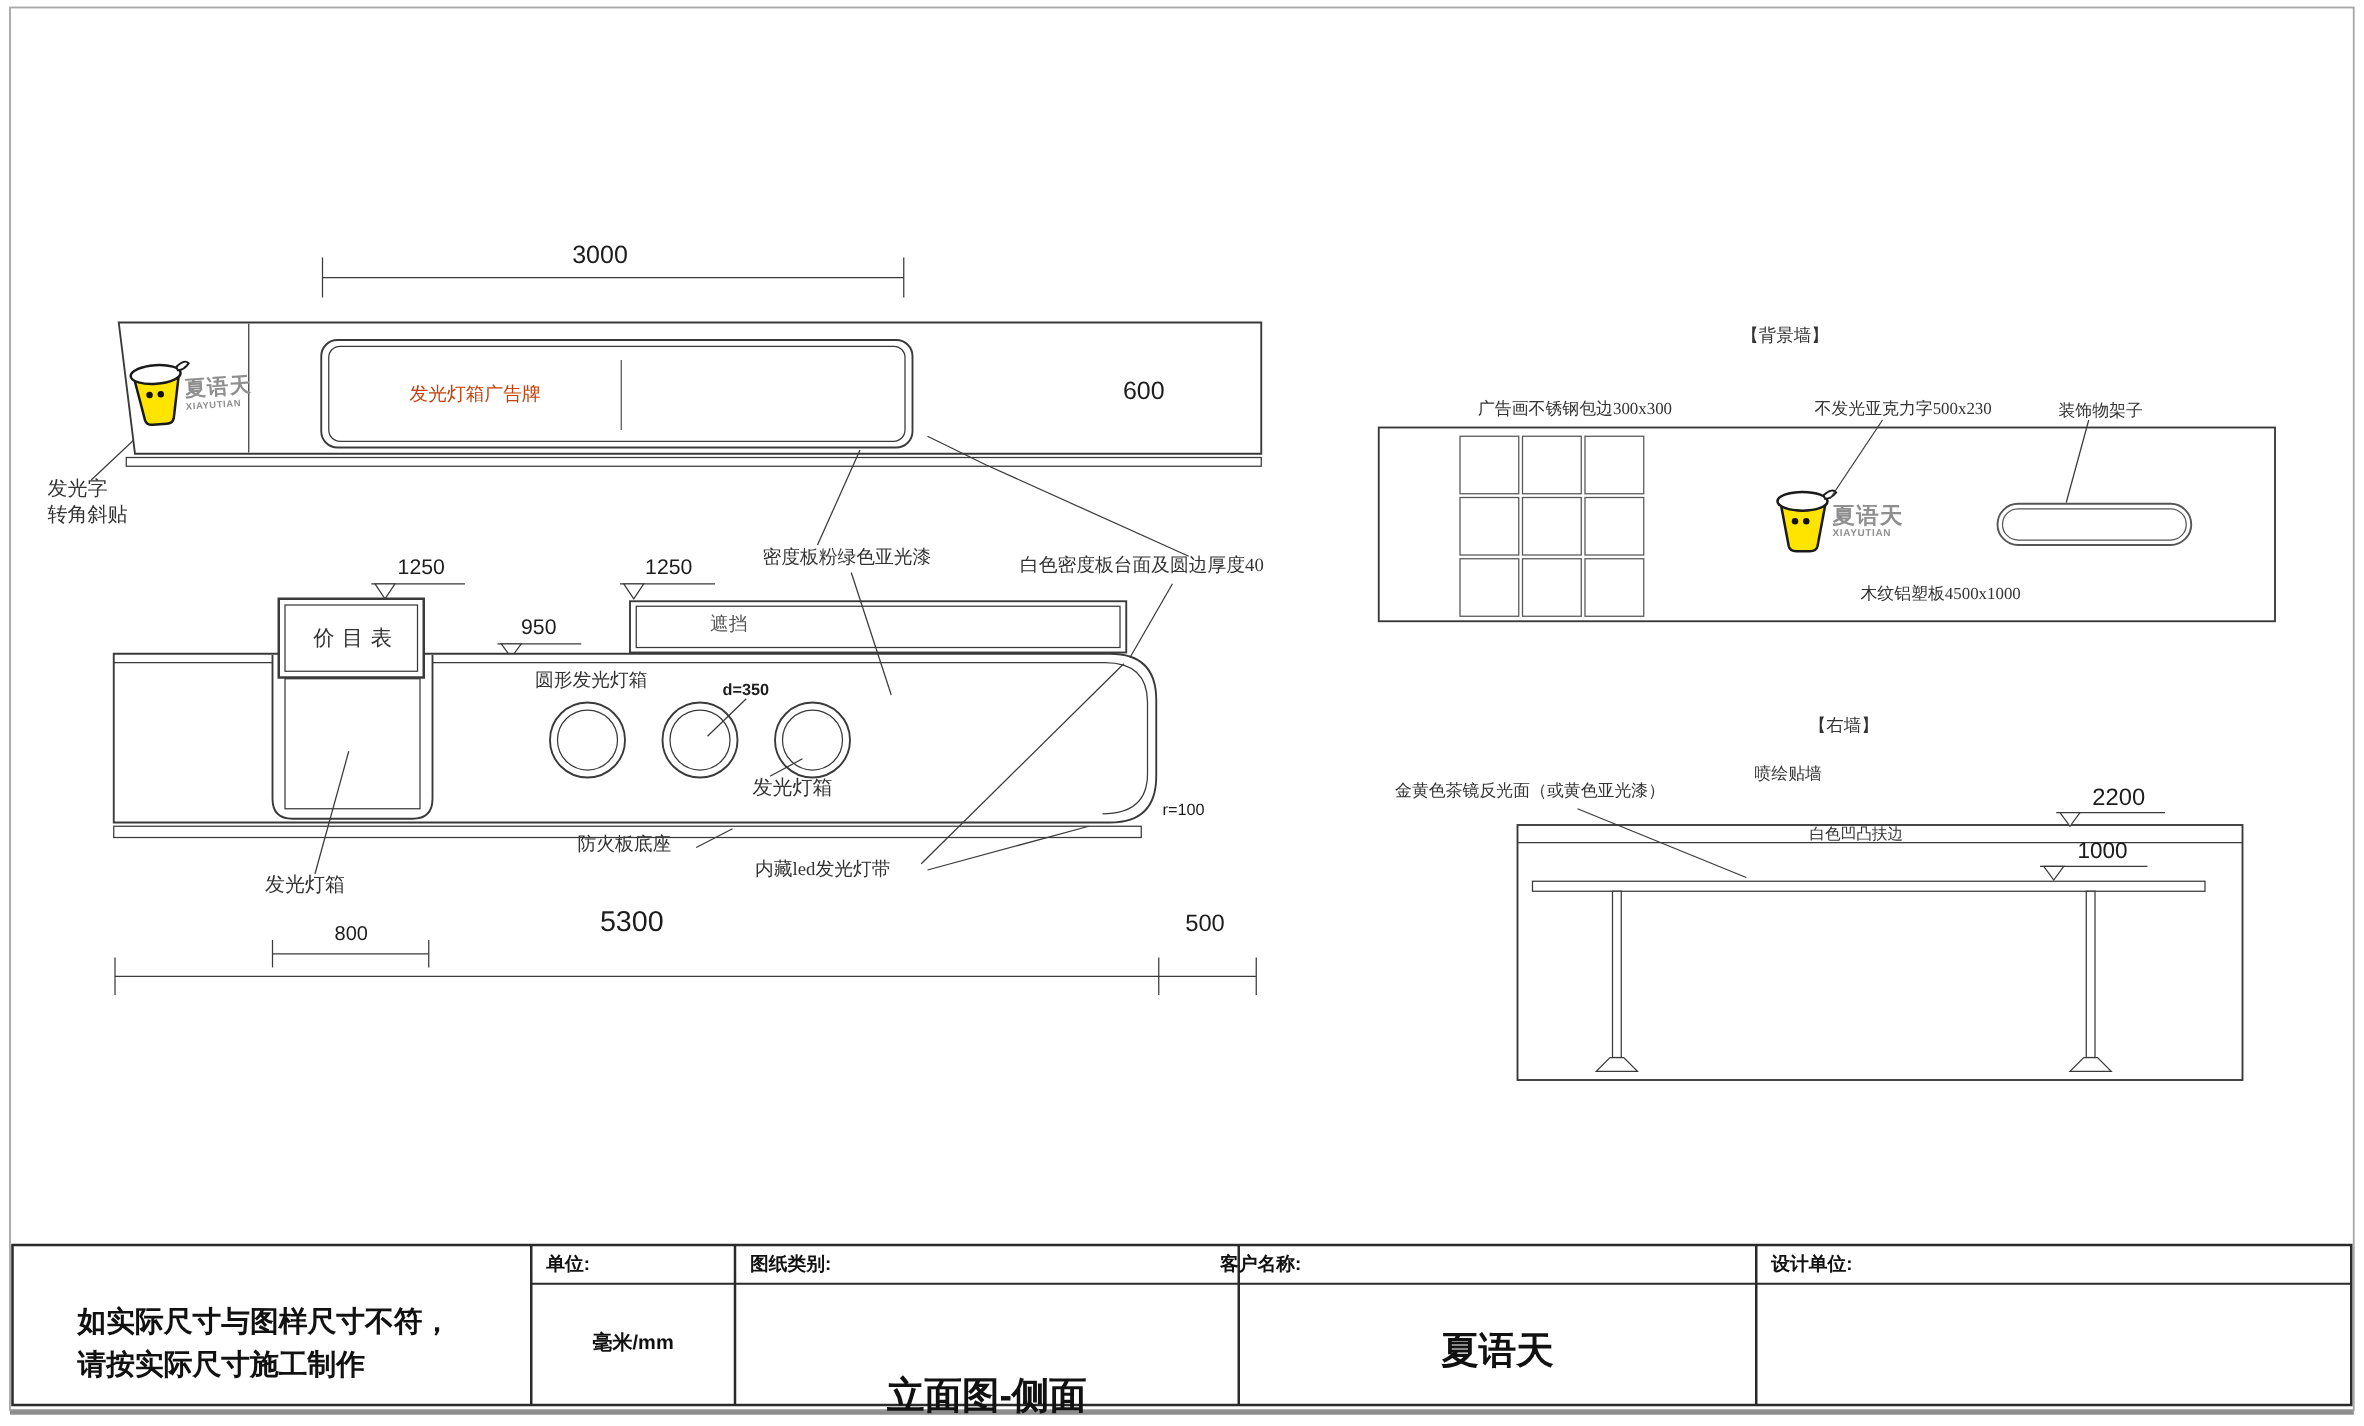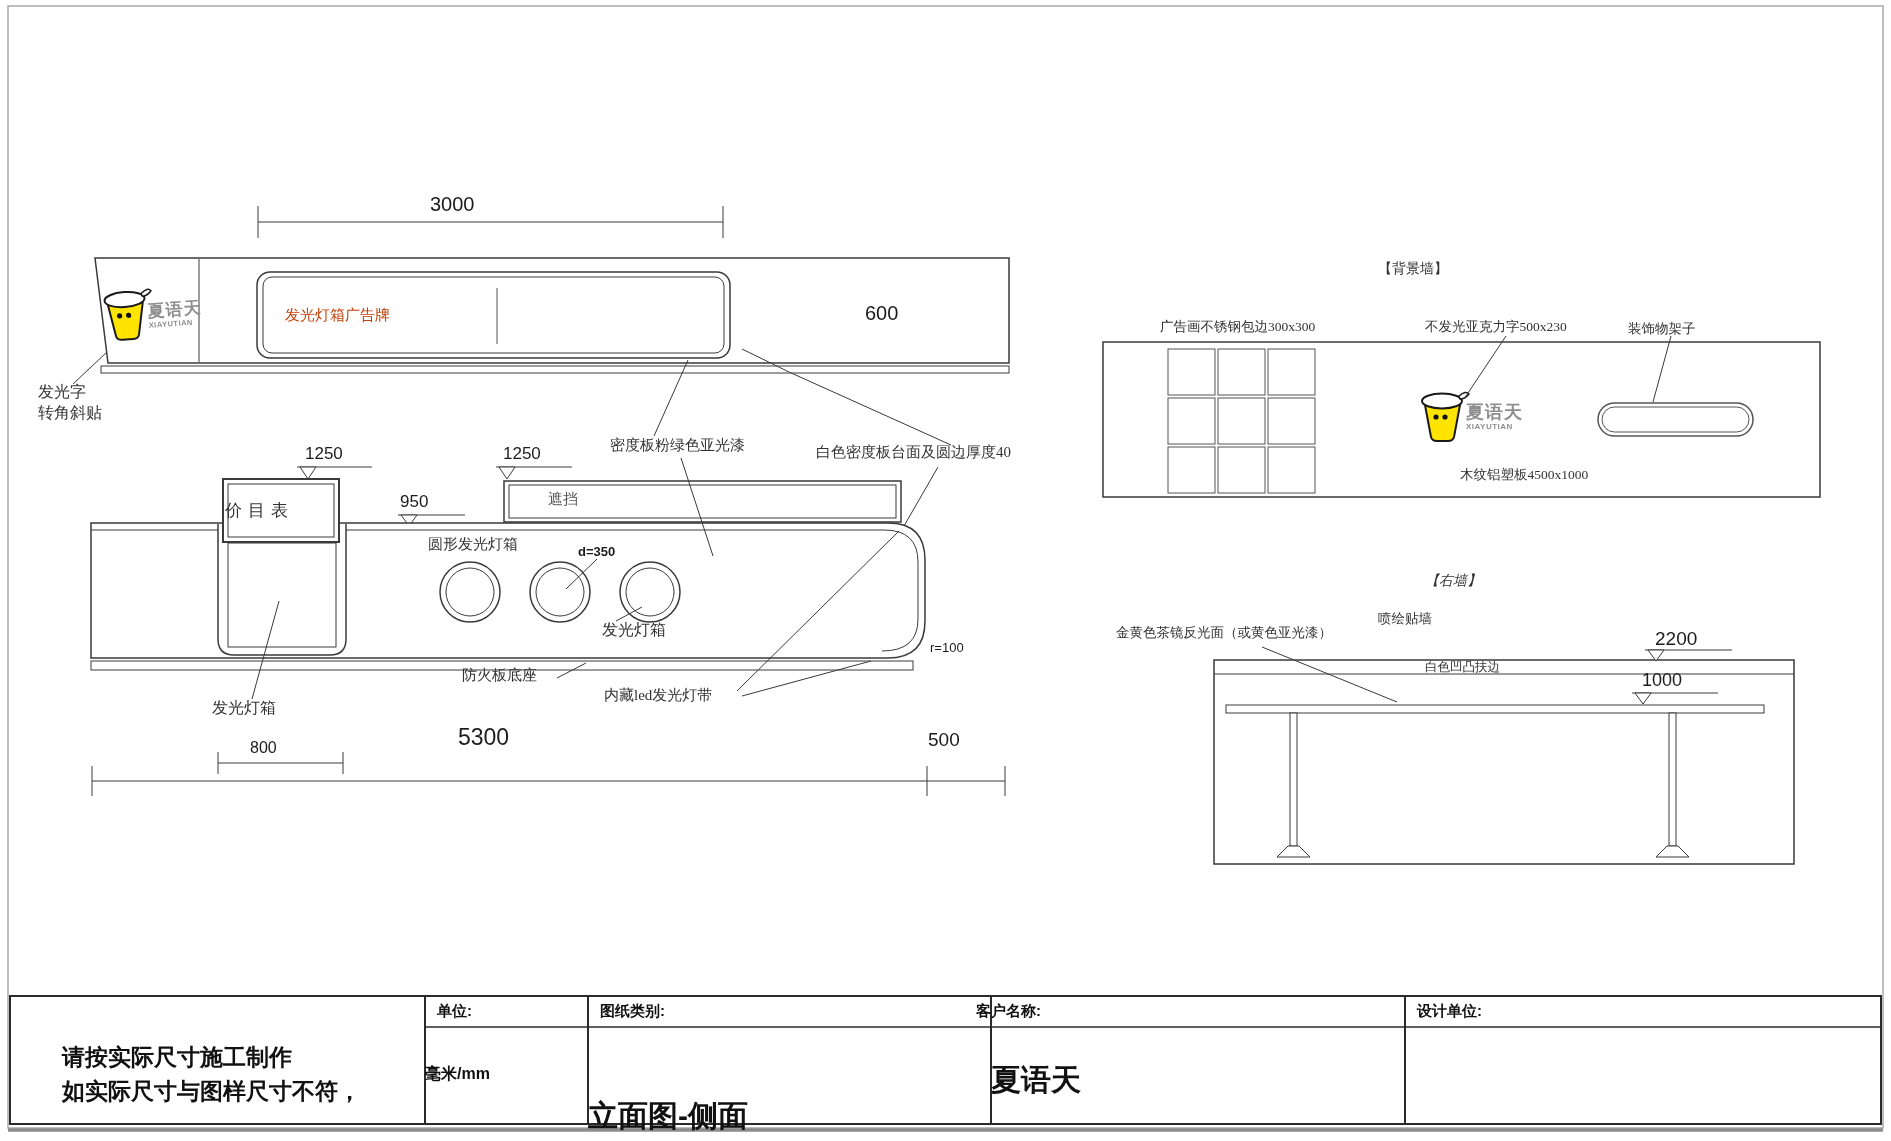--- a/index.html
+++ b/index.html
@@ -3,21 +3,21 @@
 <meta charset="utf-8">
 <style>
   html,body{margin:0;padding:0;background:#fff;}
   #page{position:relative;width:1891px;height:1141px;background:#fff;overflow:hidden;
         font-family:"Liberation Sans",sans-serif;}
   #linework{position:absolute;left:0;top:0;}
   .abs{position:absolute;white-space:nowrap;}
   .lbl{font-family:"Liberation Serif",serif;color:#333;font-size:15px;}
   .lbl-sm{font-family:"Liberation Serif",serif;color:#333;font-size:13.5px;}
   .dim{font-family:"Liberation Sans",sans-serif;color:#1c1c1c;}
-  .c{text-align:left;}
+  .c{text-align:center;}
   .logo-name{font-weight:bold;color:#8f8f8f;letter-spacing:1px;line-height:1;}
   .logo-latin{font-weight:bold;color:#8f8f8f;font-size:7.5px;letter-spacing:.5px;line-height:1;margin-top:2px;}
   .tb-head{font-weight:bold;color:#111;font-size:15px;}
   .tb-big{font-weight:bold;color:#111;}
   .note{font-weight:bold;color:#111;font-size:23px;line-height:34px;}
 </style>
 </head>
 <body>
 
 <div id="page">
@@ -191,30 +191,30 @@
 <div class="abs lbl c" style="left:1378px;top:260px;width:100px;font-size:14px;">【背景墙】</div>
 <div class="abs lbl-sm c" style="left:1160px;top:318px;width:200px;">广告画不锈钢包边300x300</div>
 <div class="abs lbl-sm c" style="left:1425px;top:318px;width:195px;">不发光亚克力字500x230</div>
 <div class="abs lbl-sm c" style="left:1628px;top:320px;width:105px;">装饰物架子</div>
 <div class="abs lbl-sm c" style="left:1460px;top:466px;width:185px;">木纹铝塑板4500x1000</div>
 <div class="abs" style="left:1466px;top:403px;">
   <div class="logo-name" style="font-size:18px;">夏语天</div>
   <div class="logo-latin" style="font-size:8px;">XIAYUTIAN</div>
 </div>
 
-<div class="abs lbl c" style="left:1425px;top:572px;width:100px;font-size:14px;font-style:italic;">【右墙】</div>
+<div class="abs lbl c" style="left:1425px;top:572px;width:100px;font-size:14px;">【右墙】</div>
 <div class="abs lbl-sm c" style="left:1378px;top:610px;width:105px;">喷绘贴墙</div>
 <div class="abs lbl-sm" style="left:1116px;top:624px;">金黄色茶镜反光面（或黄色亚光漆）</div>
 <div class="abs lbl-sm c" style="left:1425px;top:659px;width:120px;font-size:12.5px;">白色凹凸扶边</div>
 <div class="abs dim c" style="left:1655px;top:628px;width:80px;font-size:19px;">2200</div>
 <div class="abs dim c" style="left:1642px;top:670px;width:80px;font-size:18px;">1000</div>
 
 <div class="abs note" style="left:62px;top:1040px;">
+  <div>如实际尺寸与图样尺寸不符，</div>
   <div>请按实际尺寸施工制作</div>
-  <div>如实际尺寸与图样尺寸不符，</div>
 </div>
 <div class="abs tb-head" style="left:437px;top:1002px;">单位:</div>
 <div class="abs tb-head" style="left:600px;top:1002px;">图纸类别:</div>
 <div class="abs tb-head" style="left:976px;top:1002px;">客户名称:</div>
 <div class="abs tb-head" style="left:1417px;top:1002px;">设计单位:</div>
 <div class="abs tb-big c" style="left:425px;top:1064px;width:163px;font-size:16px;">毫米/mm</div>
 <div class="abs tb-big c" style="left:588px;top:1096px;width:403px;font-size:30px;">立面图-侧面</div>
 <div class="abs tb-big c" style="left:991px;top:1060px;width:414px;font-size:30px;">夏语天</div>
 
 </div>

